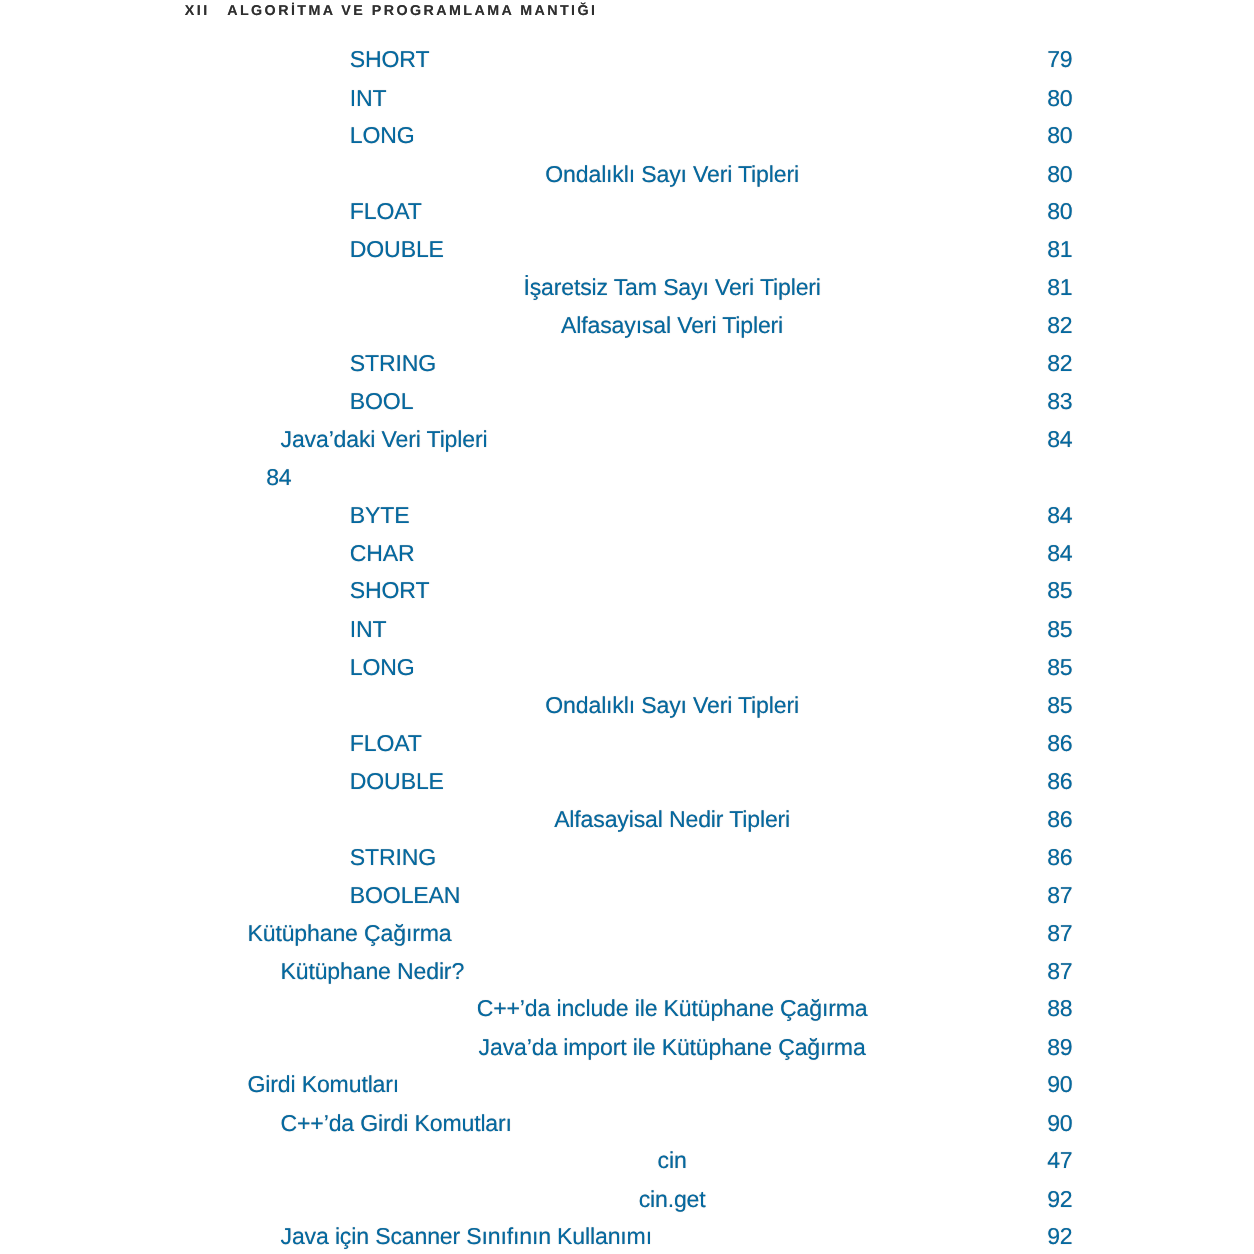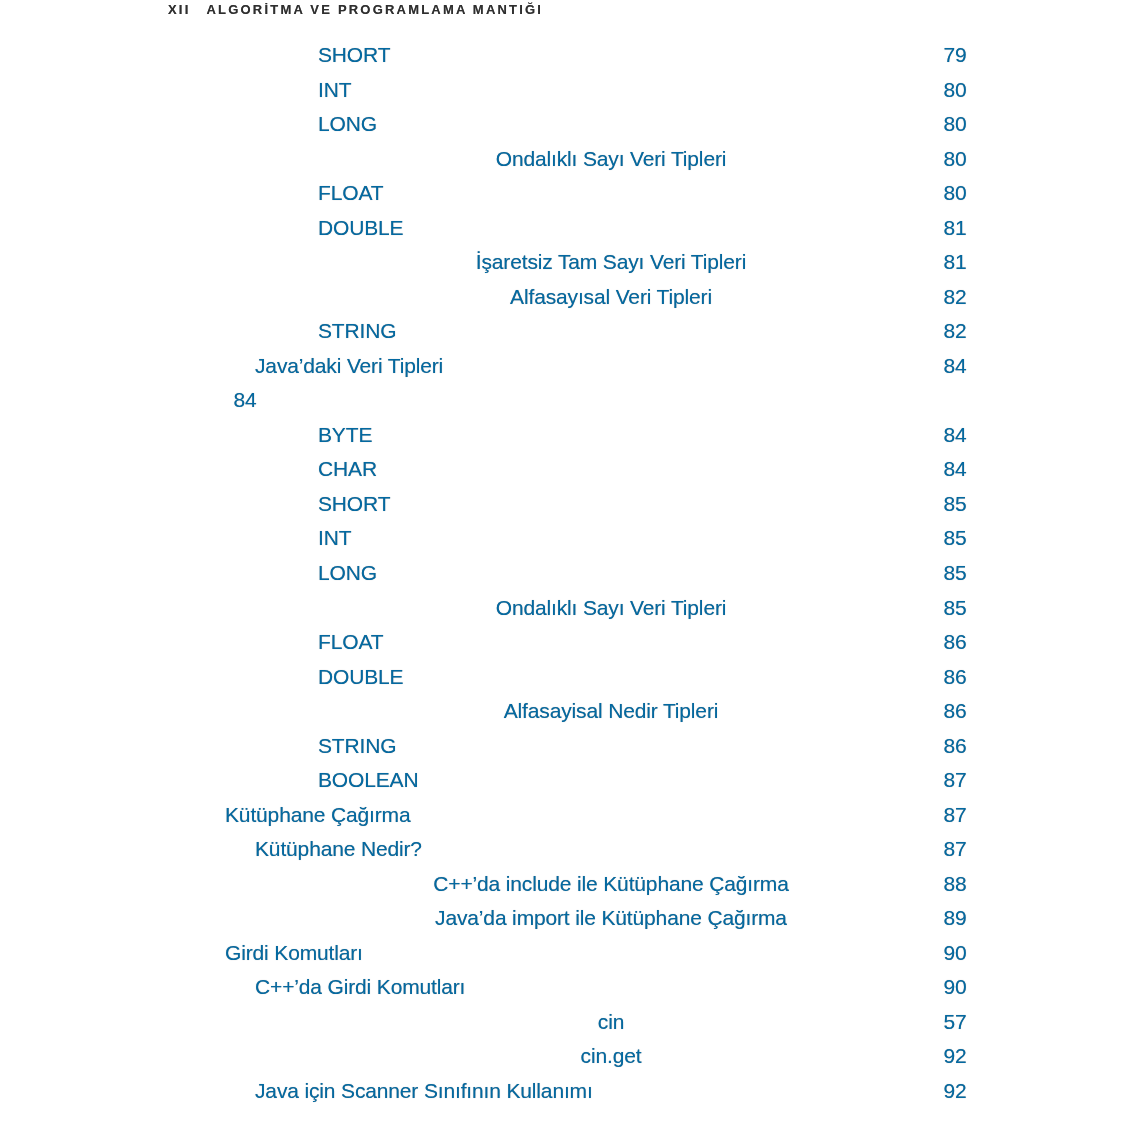--- a/index.html
+++ b/index.html
@@ -46,21 +46,21 @@
     text-shadow: 0 0 0.7px rgba(60,60,60,0.55);
     letter-spacing: -0.15px;
     white-space: nowrap;
   }
   .toc-row .label {
     flex: 1 1 auto;
     overflow: hidden;
   }
   .toc-row .pg {
     flex: 0 0 auto;
-    text-align: center;
+    text-align: right;
     min-width: 40px;
   }
   .lvl1 .label { padding-left: 0px; }
   .lvl2 .label { padding-left: 30px; }
   .lvl3 .label { padding-left: 62px; text-align: center; }
   .lvl4 .label { padding-left: 93px; }
 </style>
 </head>
 <body>
 
@@ -100,20 +100,24 @@
         <span class="pg">81</span>
       </div>
       <div class="toc-row lvl3">
         <span class="label">Alfasayısal Veri Tipleri</span>
         <span class="pg">82</span>
       </div>
       <div class="toc-row lvl4">
         <span class="label">STRING</span>
         <span class="pg">82</span>
       </div>
+      <div class="toc-row lvl4">
+        <span class="label">BOOL</span>
+        <span class="pg">83</span>
+      </div>
       <div class="toc-row lvl2">
         <span class="label">Java’daki Veri Tipleri</span>
         <span class="pg">84</span>
       </div>
       <div class="toc-row lvl3">
         <span class="pg">84</span>
       </div>
       <div class="toc-row lvl4">
         <span class="label">BYTE</span>
         <span class="pg">84</span>
@@ -177,21 +181,21 @@
       <div class="toc-row lvl1">
         <span class="label">Girdi Komutları</span>
         <span class="pg">90</span>
       </div>
       <div class="toc-row lvl2">
         <span class="label">C++’da Girdi Komutları</span>
         <span class="pg">90</span>
       </div>
       <div class="toc-row lvl3">
         <span class="label">cin</span>
-        <span class="pg">57</span>
+        <span class="pg">47</span>
       </div>
       <div class="toc-row lvl3">
         <span class="label">cin.get</span>
         <span class="pg">92</span>
       </div>
       <div class="toc-row lvl2">
         <span class="label">Java için Scanner Sınıfının Kullanımı</span>
         <span class="pg">92</span>
       </div>
     </main>

